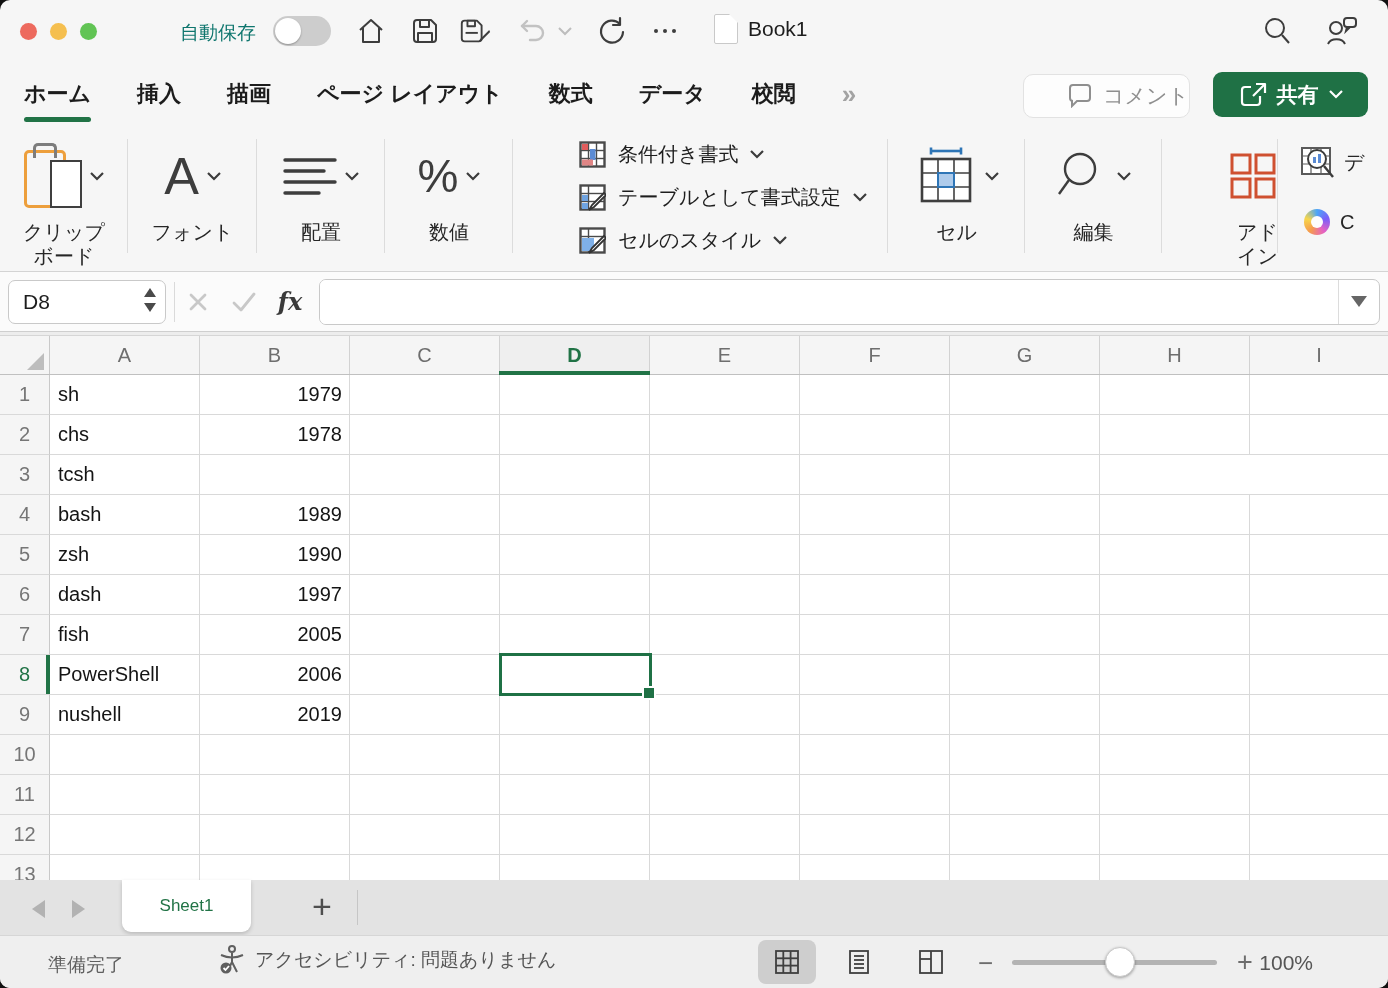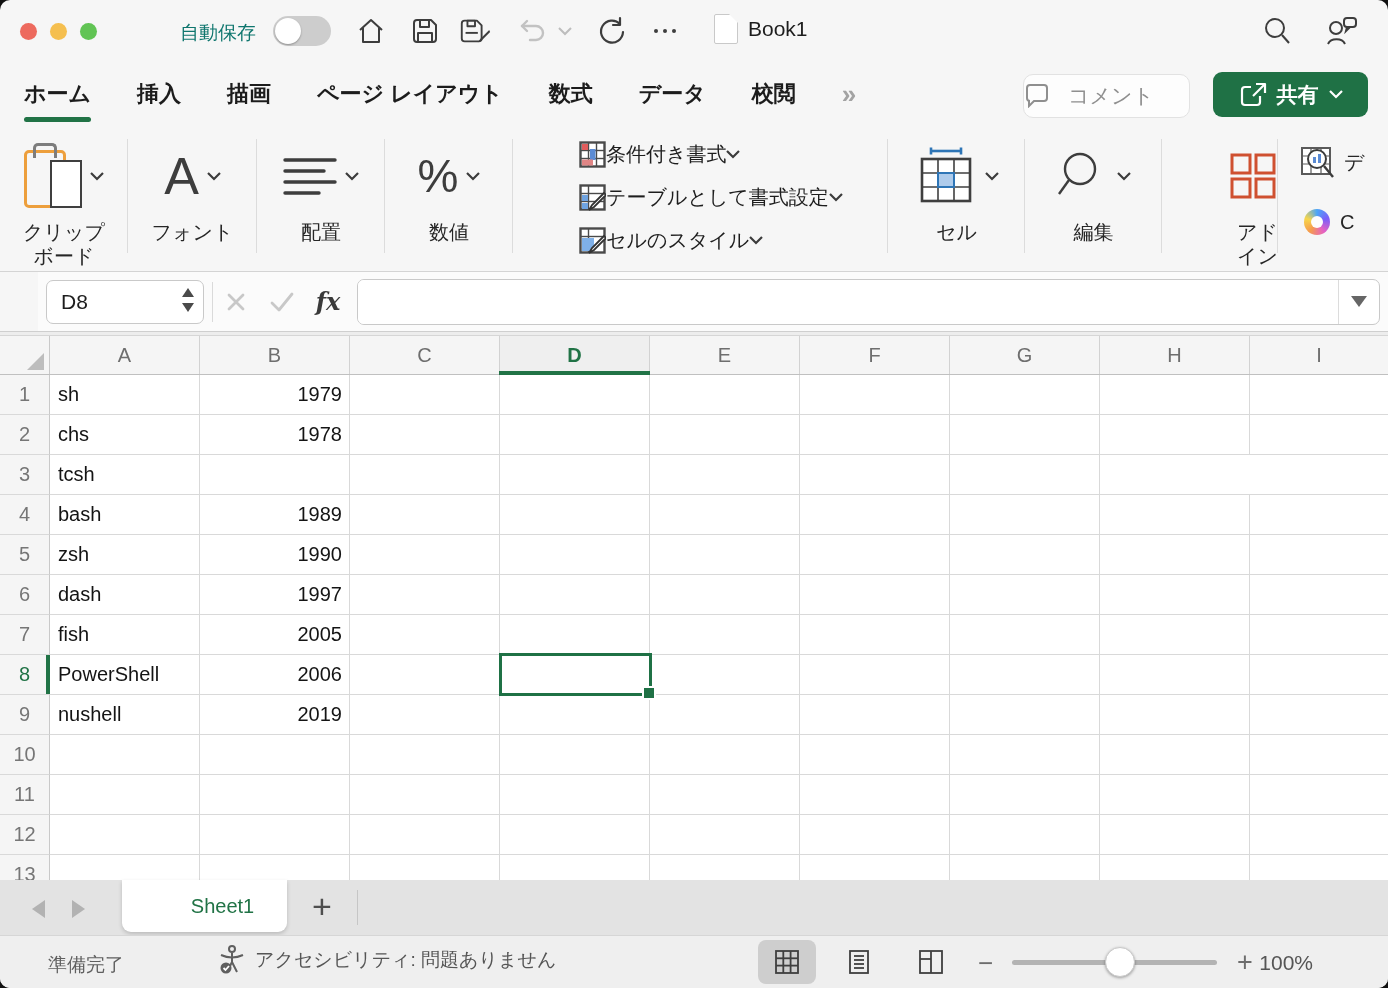--- a/index.html
+++ b/index.html
@@ -25,52 +25,52 @@
     border-color:transparent #f6f6f6 transparent transparent;}
   .doc-name{font-size:21px;color:#1d1d1d;}
 
   
   .tabrow{position:relative;height:64px;display:flex;align-items:center;gap:46px;padding-left:24px;}
   .rtab{position:relative;height:100%;display:flex;align-items:center;font-size:22px;font-weight:600;color:#1c1c1c;cursor:default;}
   .rtab.active{font-weight:700;}
   .rtab.active::after{content:"";position:absolute;left:0;right:0;bottom:4px;height:5px;border-radius:3px;background:#217346;}
   .tab-overflow{font-size:26px;color:#a3a3a3;font-weight:600;}
   .comments-btn{position:absolute;right:198px;top:12px;width:165px;height:42px;border-radius:10px;background:#fdfdfd;
-    border:1px solid #e2e2e2;display:flex;align-items:center;justify-content:flex-start;gap:18px;color:#8f8f8f;font-size:21px;}
+    border:1px solid #e2e2e2;display:flex;align-items:center;justify-content:flex-end;gap:10px;color:#8f8f8f;font-size:21px;}
   .share-btn{position:absolute;right:20px;top:10px;width:155px;height:45px;border-radius:9px;background:#1f7145;color:#fff;
     display:flex;align-items:center;justify-content:center;gap:10px;font-size:21px;font-weight:600;}
 
   
   .ribbon{position:relative;height:145px;border-bottom:1px solid #d4d4d4;display:flex;}
   .rgroup{position:relative;display:flex;flex-direction:column;align-items:center;justify-content:flex-start;}
   .rgroup::after{content:"";position:absolute;right:0;top:13px;height:114px;width:1px;background:#dcdcdc;}
   .rgroup.nodiv::after{display:none;}
   .w128{width:128px;} .w129{width:129px;} .w375{width:375px;} .w137{width:137px;} .w116{width:116px;align-items:flex-end;} .wrest{flex:1;}
   .rbig{display:flex;align-items:center;justify-content:center;gap:8px;height:88px;margin-top:6px;}
   .rlabel{font-size:20px;color:#262626;line-height:24px;text-align:center;}
   .chev{flex:none;}
   .font-glyph{font-size:52px;font-weight:300;color:#3d3d3d;line-height:1;}
   .pct-glyph{font-size:46px;font-weight:400;color:#3d3d3d;line-height:1;}
   .clip-wrap{position:relative;width:58px;height:66px;}
   .clip-board{position:absolute;left:0;top:7px;width:36px;height:52px;border:3px solid #ed9f3c;border-radius:5px;background:#f6f6f6;}
   .clip-top{position:absolute;left:9px;top:0px;width:18px;height:12px;border:3px solid #7d7d7d;border-bottom:none;border-radius:5px 5px 0 0;}
   .clip-page{position:absolute;right:0;top:17px;width:28px;height:44px;background:#fff;border:2.5px solid #3f3f3f;}
   .stackgroup{align-items:flex-start;padding-left:66px;box-sizing:border-box;}
-  .sbtn{display:flex;align-items:center;gap:0;height:29px;margin-top:14px;font-size:20px;color:#1d1d1d;}
+  .sbtn{display:flex;align-items:center;gap:12px;height:29px;margin-top:14px;font-size:20px;color:#1d1d1d;}
   .sbtn svg{flex:none;}
   .copro{position:absolute;}
   .copilot-ic{width:26px;height:26px;border-radius:50%;
     background:conic-gradient(#4ba6f7,#7b5df9,#e561c3,#f59a4e,#f7d64b,#4ba6f7);position:relative;}
   .copilot-ic::after{content:"";position:absolute;left:7px;top:7px;width:12px;height:12px;border-radius:50%;background:#fdfdfd;}
   .ribbon-expand{position:absolute;right:6px;top:215px;width:0;height:0;
     border-top:8px solid transparent;border-bottom:8px solid transparent;border-left:11px solid #2e2e2e;}
   .partial-lbl{font-size:20px;color:#262626;}
 
   
-  .formulabar{position:relative;height:59px;background:#fbfbfb;display:flex;align-items:center;margin-left:38px;}
+  .formulabar{position:relative;height:59px;background:#fbfbfb;display:flex;align-items:center;}
   .namebox{position:relative;margin-left:8px;width:158px;height:44px;background:#fff;border:1px solid #c9c9c9;border-radius:7px;
     display:flex;align-items:center;font-size:21px;color:#1d1d1d;padding-left:14px;box-sizing:border-box;}
   .spinner{position:absolute;right:9px;top:7px;display:flex;flex-direction:column;gap:6px;}
   .spin-up{width:0;height:0;border-left:6px solid transparent;border-right:6px solid transparent;border-bottom:9px solid #4a4a4a;}
   .spin-dn{width:0;height:0;border-left:6px solid transparent;border-right:6px solid transparent;border-top:9px solid #4a4a4a;}
   .fb-div{width:1px;height:40px;background:#dadada;margin-left:8px;}
   .fb-btn{width:46px;height:44px;display:flex;align-items:center;justify-content:center;}
   .fx-label{font-family:"DejaVu Serif","Liberation Serif",serif;font-style:italic;font-weight:600;font-size:24px;color:#3a3a3a;
     width:46px;text-align:center;}
   .formula-wrap{flex:1;height:44px;margin-left:6px;margin-right:8px;background:#fff;border:1px solid #c9c9c9;border-radius:7px;
@@ -103,21 +103,21 @@
   .sel{position:absolute;left:499px;top:278px;width:153px;height:43px;border:3px solid #1f7145;box-sizing:border-box;}
   .sel .handle{position:absolute;right:-7px;bottom:-7px;width:10px;height:10px;background:#1f7145;border:2px solid #fff;}
 
   
   .sheetbar{position:relative;height:55px;background:#e3e3e3;}
   .nav-left,.nav-right{position:absolute;top:20px;width:0;height:0;border-top:9px solid transparent;border-bottom:9px solid transparent;}
   .nav-left{left:32px;border-right:13px solid #b2b2b2;}
   .nav-right{left:72px;border-left:13px solid #b2b2b2;}
   .sheet-tab{position:absolute;left:122px;top:0;width:129px;height:52px;background:#fff;border-radius:0 0 9px 9px;
     box-shadow:0 2px 4px rgba(0,0,0,.18);display:flex;align-items:center;justify-content:center;
-    color:#217346;font-size:20px;padding-left:36px;}
+    color:#217346;font-size:17px;}
   .add-sheet{position:absolute;left:300px;top:4px;width:44px;height:44px;display:flex;align-items:center;justify-content:center;
     font-size:34px;font-weight:300;color:#4f4f4f;}
   .sheet-div{position:absolute;left:357px;top:10px;width:1px;height:35px;background:#c6c6c6;}
 
   
   .statusbar{position:relative;height:53px;background:#efefef;border-top:1px solid #d6d6d6;box-sizing:border-box;
     font-size:19px;color:#5f5f5f;}
   .st-ready{position:absolute;left:48px;top:16px;}
   .st-access{position:absolute;left:218px;top:9px;display:flex;align-items:center;gap:9px;color:#555;}
   .viewbtns{position:absolute;left:758px;top:4px;display:flex;gap:14px;}

